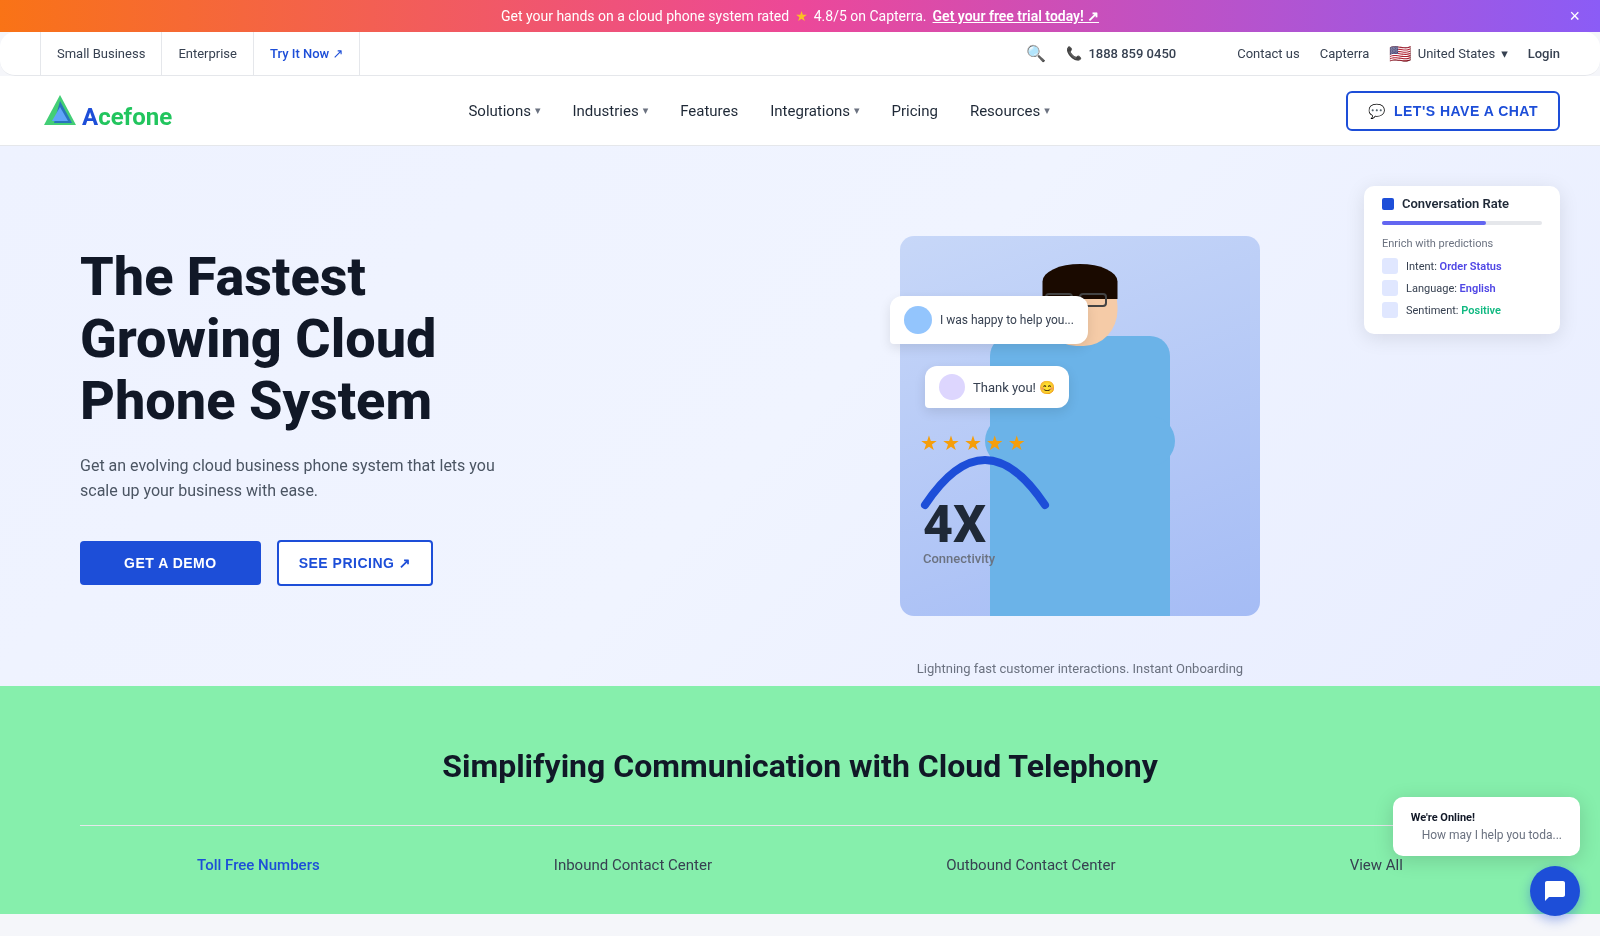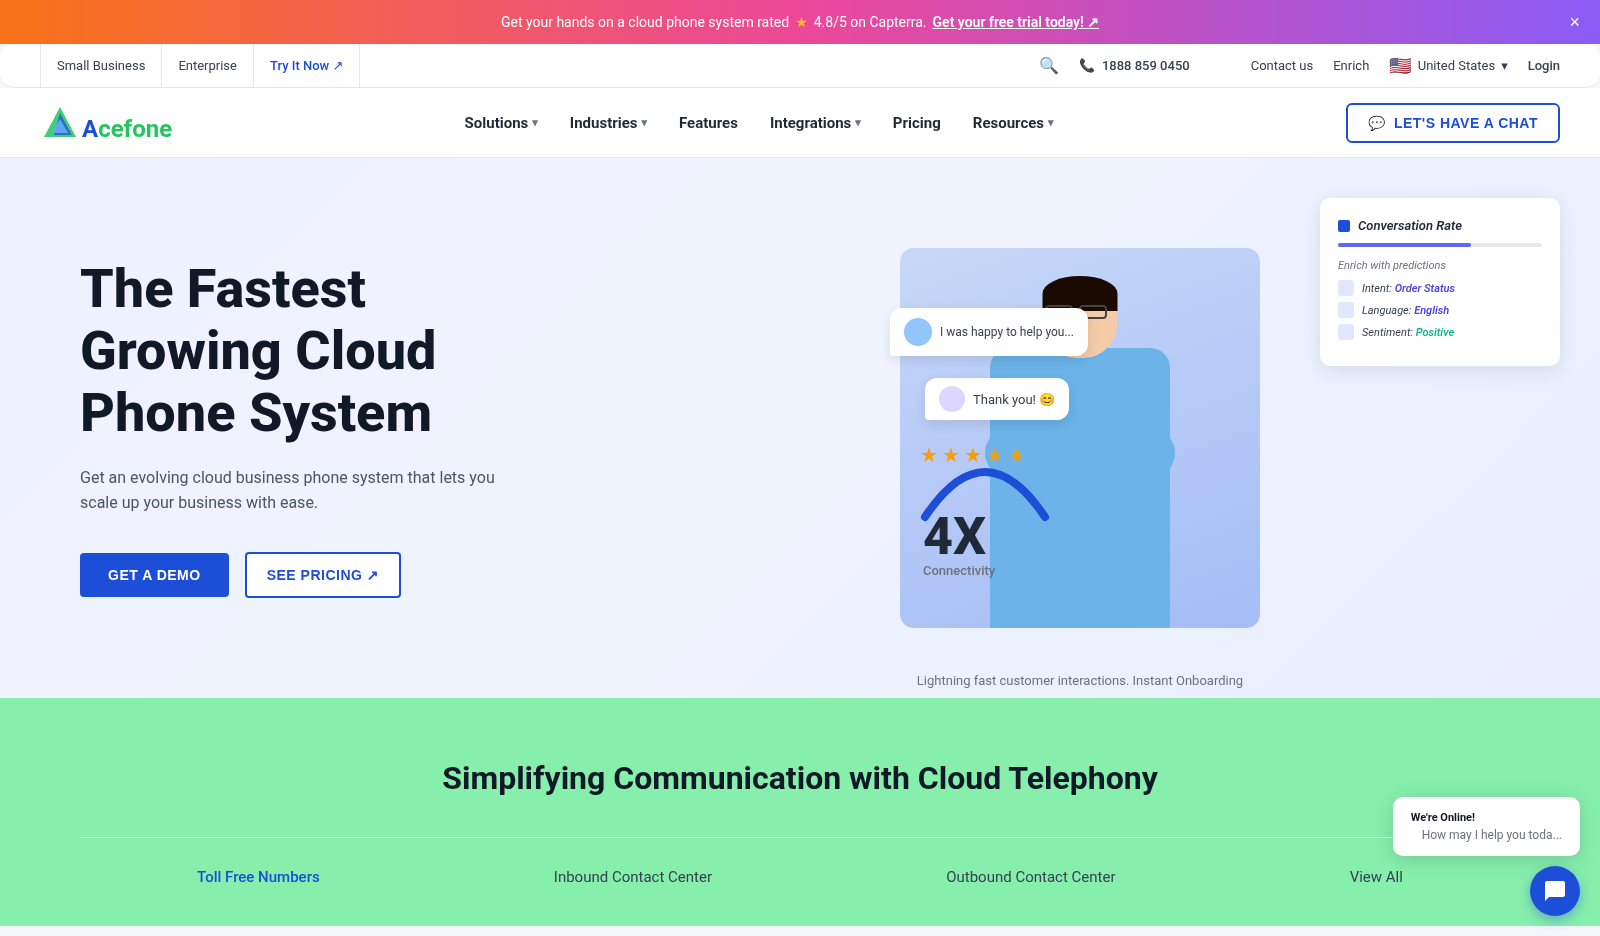--- a/index.html
+++ b/index.html
@@ -3,21 +3,21 @@
   <meta charset="utf-8">
   <style>
     * { margin: 0; padding: 0; box-sizing: border-box; }
     body { font-family: -apple-system, BlinkMacSystemFont, 'Segoe UI', Roboto, Arial, sans-serif; background: #f5f6fa; overflow-x: hidden; }
 
     
     .top-banner {
       background: linear-gradient(90deg, #f97316, #ec4899, #8b5cf6);
       color: white;
       text-align: center;
-      padding: 14px 20px;
+      padding: 8px 20px;
       font-size: 14px;
       position: relative;
       display: flex;
       align-items: center;
       justify-content: center;
       gap: 6px;
     }
     .top-banner .star { color: #fbbf24; }
     .top-banner a { color: white; font-weight: 600; text-decoration: underline; }
     .top-banner .close-btn {
@@ -129,21 +129,21 @@
       gap: 4px;
     }
     .nav-link {
       display: flex;
       align-items: center;
       gap: 4px;
       padding: 8px 14px;
       font-size: 15px;
       color: #1f2937;
       cursor: pointer;
-      font-weight: 700;
+      font-weight: 400;
       text-decoration: none;
     }
     .nav-chevron { font-size: 11px; color: #6b7280; }
     .chat-btn {
       background: white;
       border: 2px solid #1d4ed8;
       color: #1d4ed8;
       padding: 10px 20px;
       border-radius: 6px;
       font-size: 14px;
@@ -185,21 +185,21 @@
       max-width: 420px;
     }
     .hero-buttons {
       display: flex;
       gap: 16px;
       align-items: center;
     }
     .btn-demo {
       background: #1d4ed8;
       color: white;
-      padding: 14px 28px;
+      padding: 14px 44px;
       border: none;
       border-radius: 4px;
       font-size: 14px;
       font-weight: 700;
       cursor: pointer;
       letter-spacing: 0.5px;
       text-transform: uppercase;
     }
     .btn-pricing {
       background: white;
@@ -272,24 +272,23 @@
       font-weight: 500;
     }
 
     
     .right-panel {
       position: absolute;
       top: 0;
       right: -40px;
       background: white;
       border-radius: 10px;
-      padding: 20px 18px;
+      padding: 10px 18px;
       box-shadow: 0 4px 20px rgba(0,0,0,0.1);
-      width: 240px;
-      font-style: italic;
+      width: 196px;
     }
     .right-panel-header {
       display: flex;
       align-items: center;
       gap: 8px;
       margin-bottom: 10px;
     }
     .panel-dot { width: 12px; height: 12px; background: #1d4ed8; border-radius: 2px; }
     .panel-title { font-size: 13px; font-weight: 600; color: #1f2937; }
     .panel-bar {
@@ -392,21 +391,21 @@
     <a class="secondary-nav-item" href="#">Enterprise</a>
     <a class="secondary-nav-item try-it" href="#">Try It Now ↗</a>
   </div>
   <div class="secondary-nav-right">
     <span class="search-icon-wrap">🔍</span>
     <div class="phone-nav">
       <span>📞</span>
       <span>1888 859 0450</span>
     </div>
     <span class="contact-nav">Contact us</span>
-    <span class="support-nav">Enrich</span>
+    <span class="support-nav">Capterra</span>
     <div class="country-nav">
       <span class="country-flag">🇺🇸</span>
       <span>United States</span>
       <span>▾</span>
     </div>
     <span class="login-nav">Login</span>
   </div>
 </nav>
 
 <nav class="main-nav">

